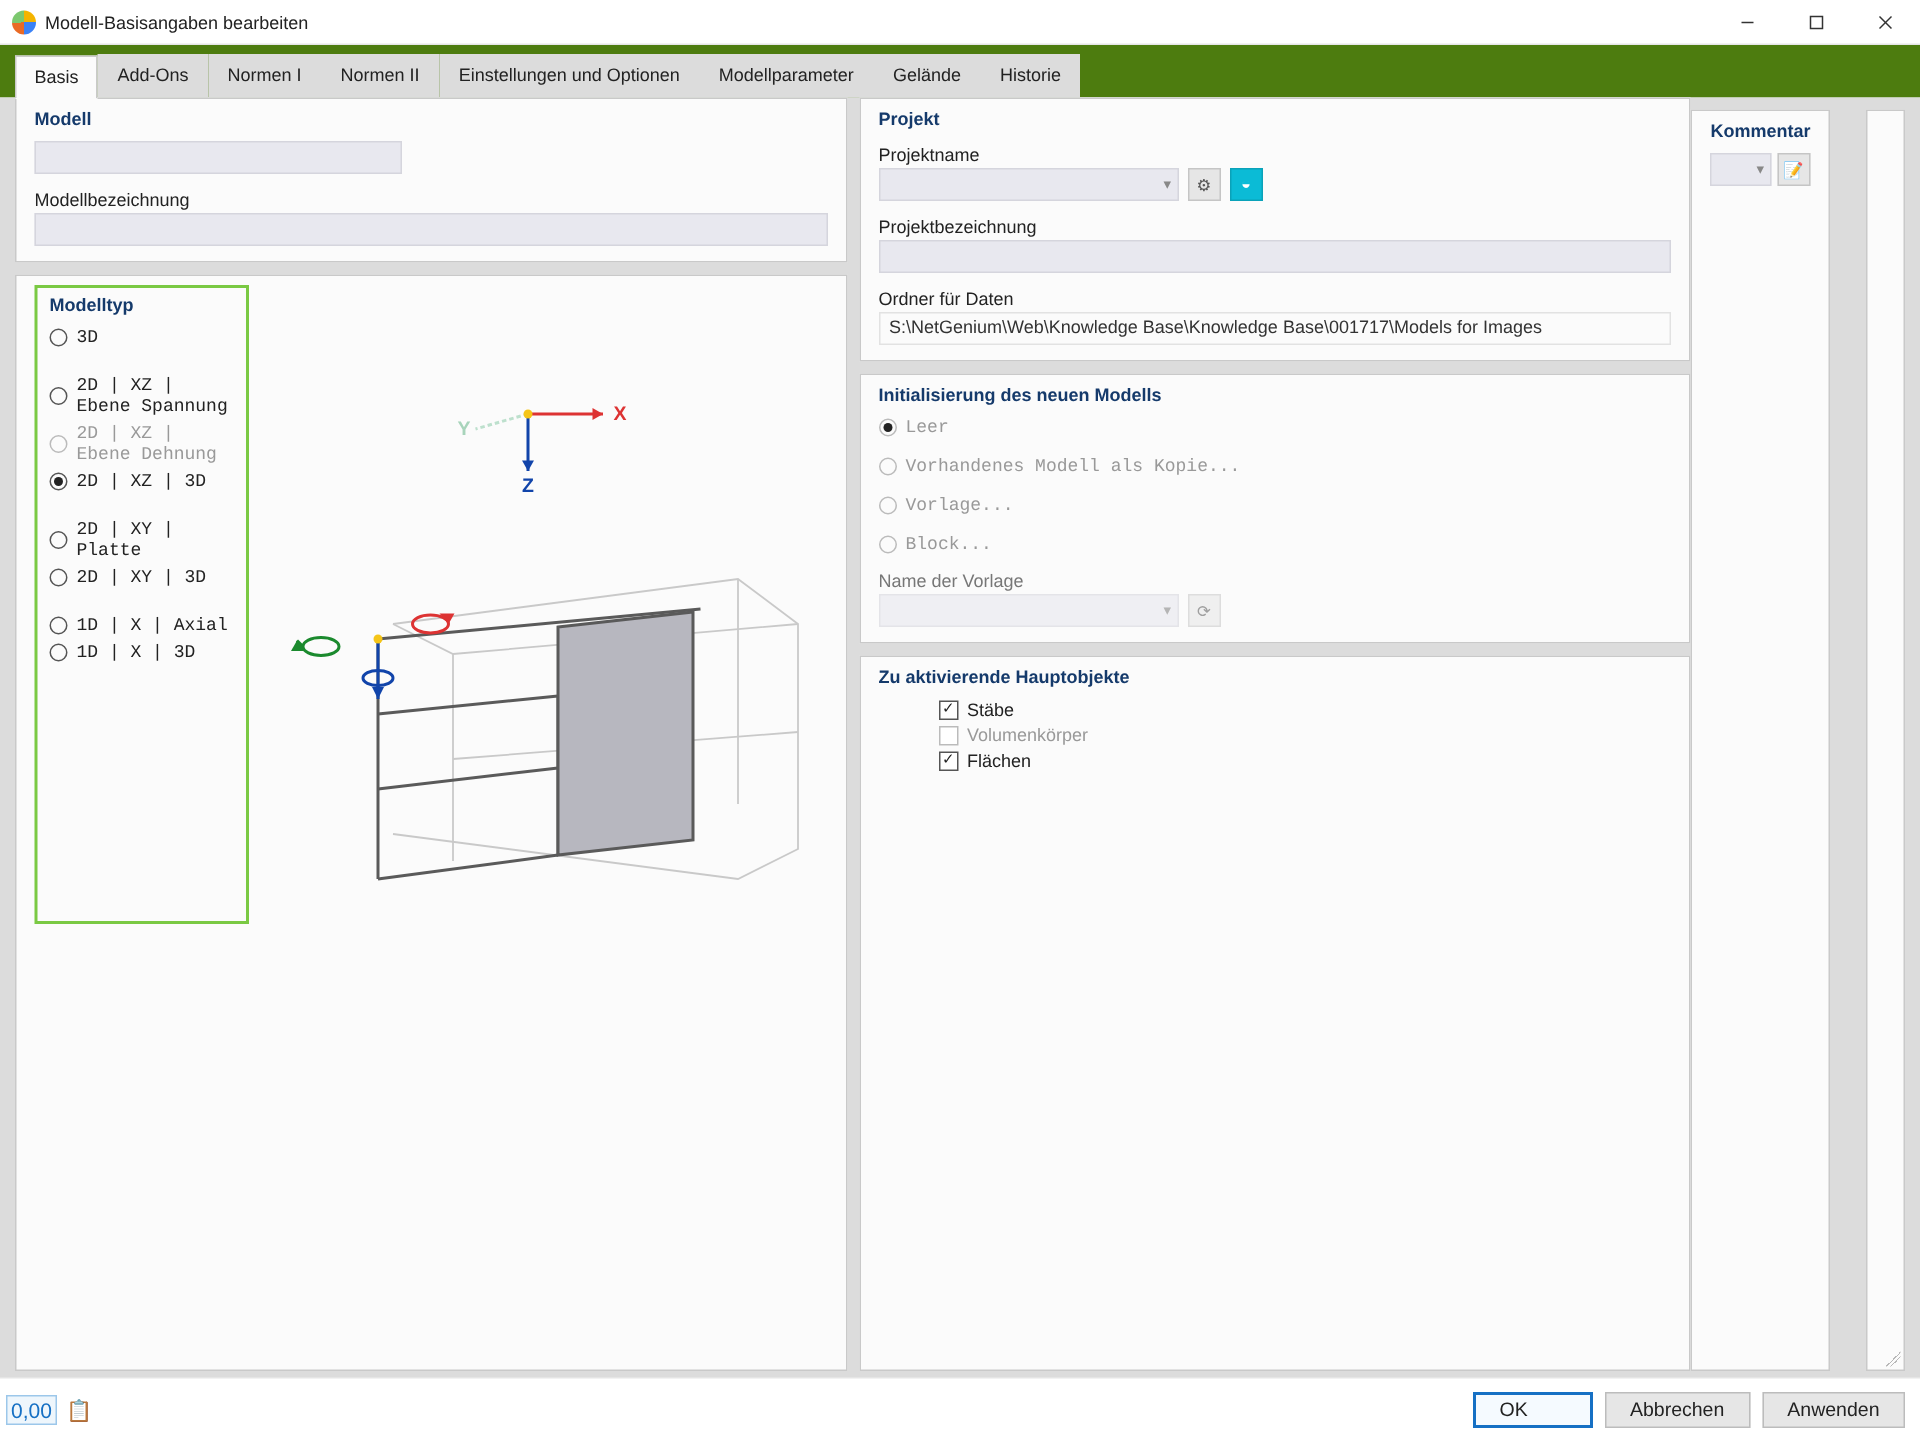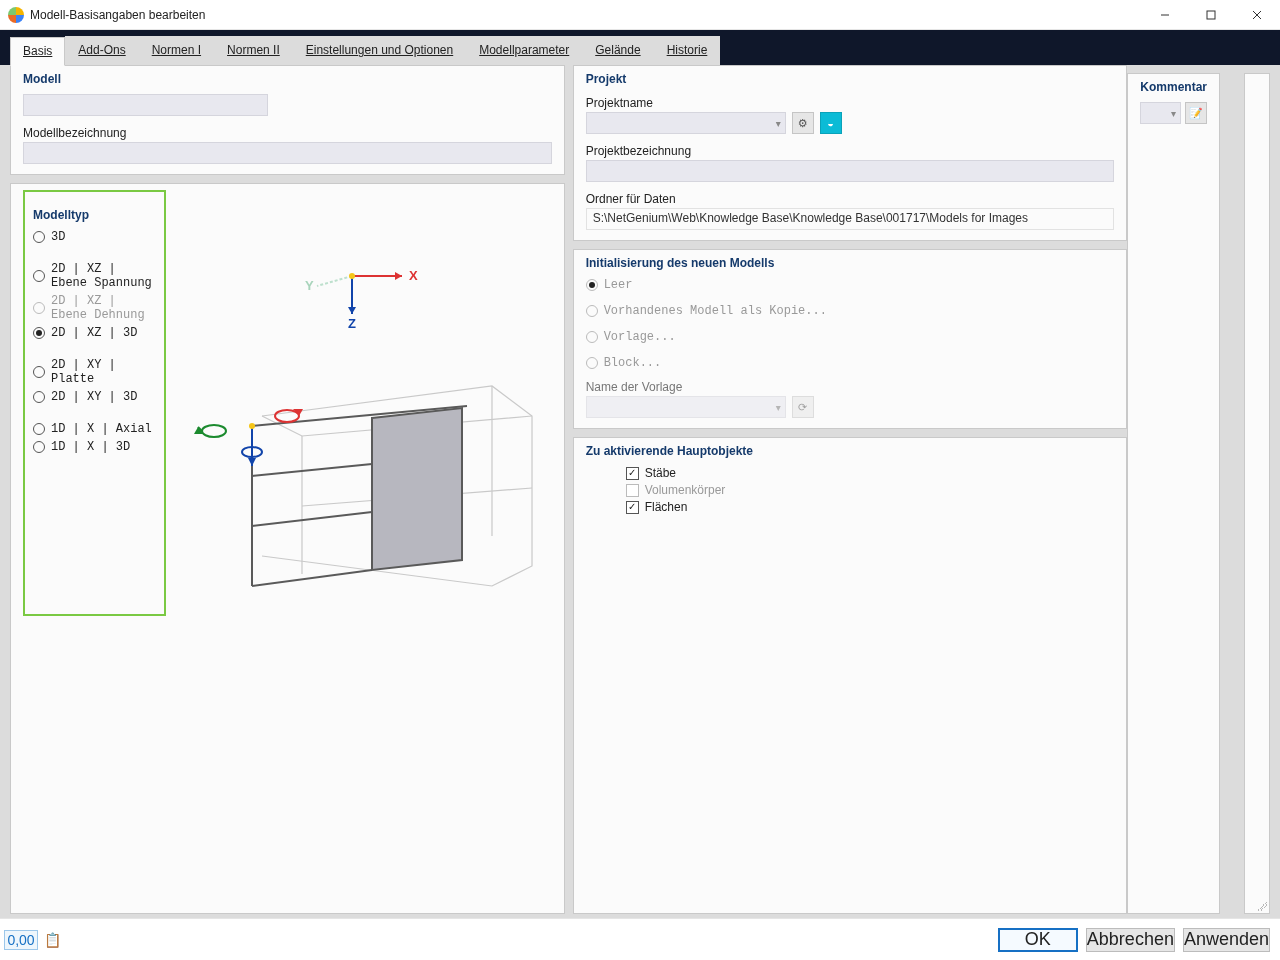--- a/index.html
+++ b/index.html
@@ -32,23 +32,22 @@
   .titlebar .title { flex: none; font-size: 12px; }
   .titlebar .spacer { flex: 1; }
   .winbtn {
     width: 46px; height: 30px;
     display: flex; align-items: center; justify-content: center;
     font-size: 12px; color:#333;
   }
 
   
   .tabstrip-wrap {
-    background: #0f172a;
+    background: #4d7c0f;
     padding: 6px 10px 0 10px;
-    text-decoration: underline;
   }
   .tabstrip {
     display:flex;
     gap:0;
   }
   .tab {
     padding: 6px 12px 7px 12px;
     font-size: 12px;
     background: #dcdcdc;
     border: 1px solid transparent;
@@ -120,21 +119,21 @@
     border:1px solid #e2e2e2;
     height:22px;
     padding:2px 6px;
     font-size:12px;
     color:#333;
   }
 
   
   .highlight {
     border:2px solid #7ac943;
-    padding: 16px 8px 8px 8px;
+    padding: 4px 8px 8px 8px;
     width: 175px;
   }
   .modeltyp-wrap {
     display:flex; gap: 26px;
   }
   .radio-group { display:flex; flex-direction:column; gap:4px;font-family:Liberation Mono, monospace; }
   .radio-group .gap { height:10px; }
   .radio {
     display:flex; align-items:center; gap:6px; font-size:12px;
   }
@@ -188,23 +187,23 @@
     padding: 0 10px;
     border-top:1px solid #e5e5e5;
   }
   .footer-left { display:flex; gap:10px; align-items:center; }
   .small-icon {
     width:22px; height:18px; display:flex; align-items:center; justify-content:center;
     font-size:11px; color:#1670c4;
   }
   .footer-right { display:flex; gap:8px; }
   .btn {
-    min-width:80px; height:24px; padding:0 0;
+    min-width:80px; height:24px; padding:0 16px;
     background:#e6e6e6; border:1px solid #bcbcbc;
-    font-size:18px; display:flex; align-items:center; justify-content:center;
+    font-size:13px; display:flex; align-items:center; justify-content:flex-start;
   }
   .btn.primary { border:2px solid #1670c4; background:#f5faff; }
 
   .resize-grip {
     position:absolute; right:2px; bottom:2px;
     width:10px; height:10px;
     background:
       linear-gradient(135deg, transparent 0 50%, #b8b8b8 50% 55%, transparent 55% 65%, #b8b8b8 65% 70%, transparent 70%);
   }
 

